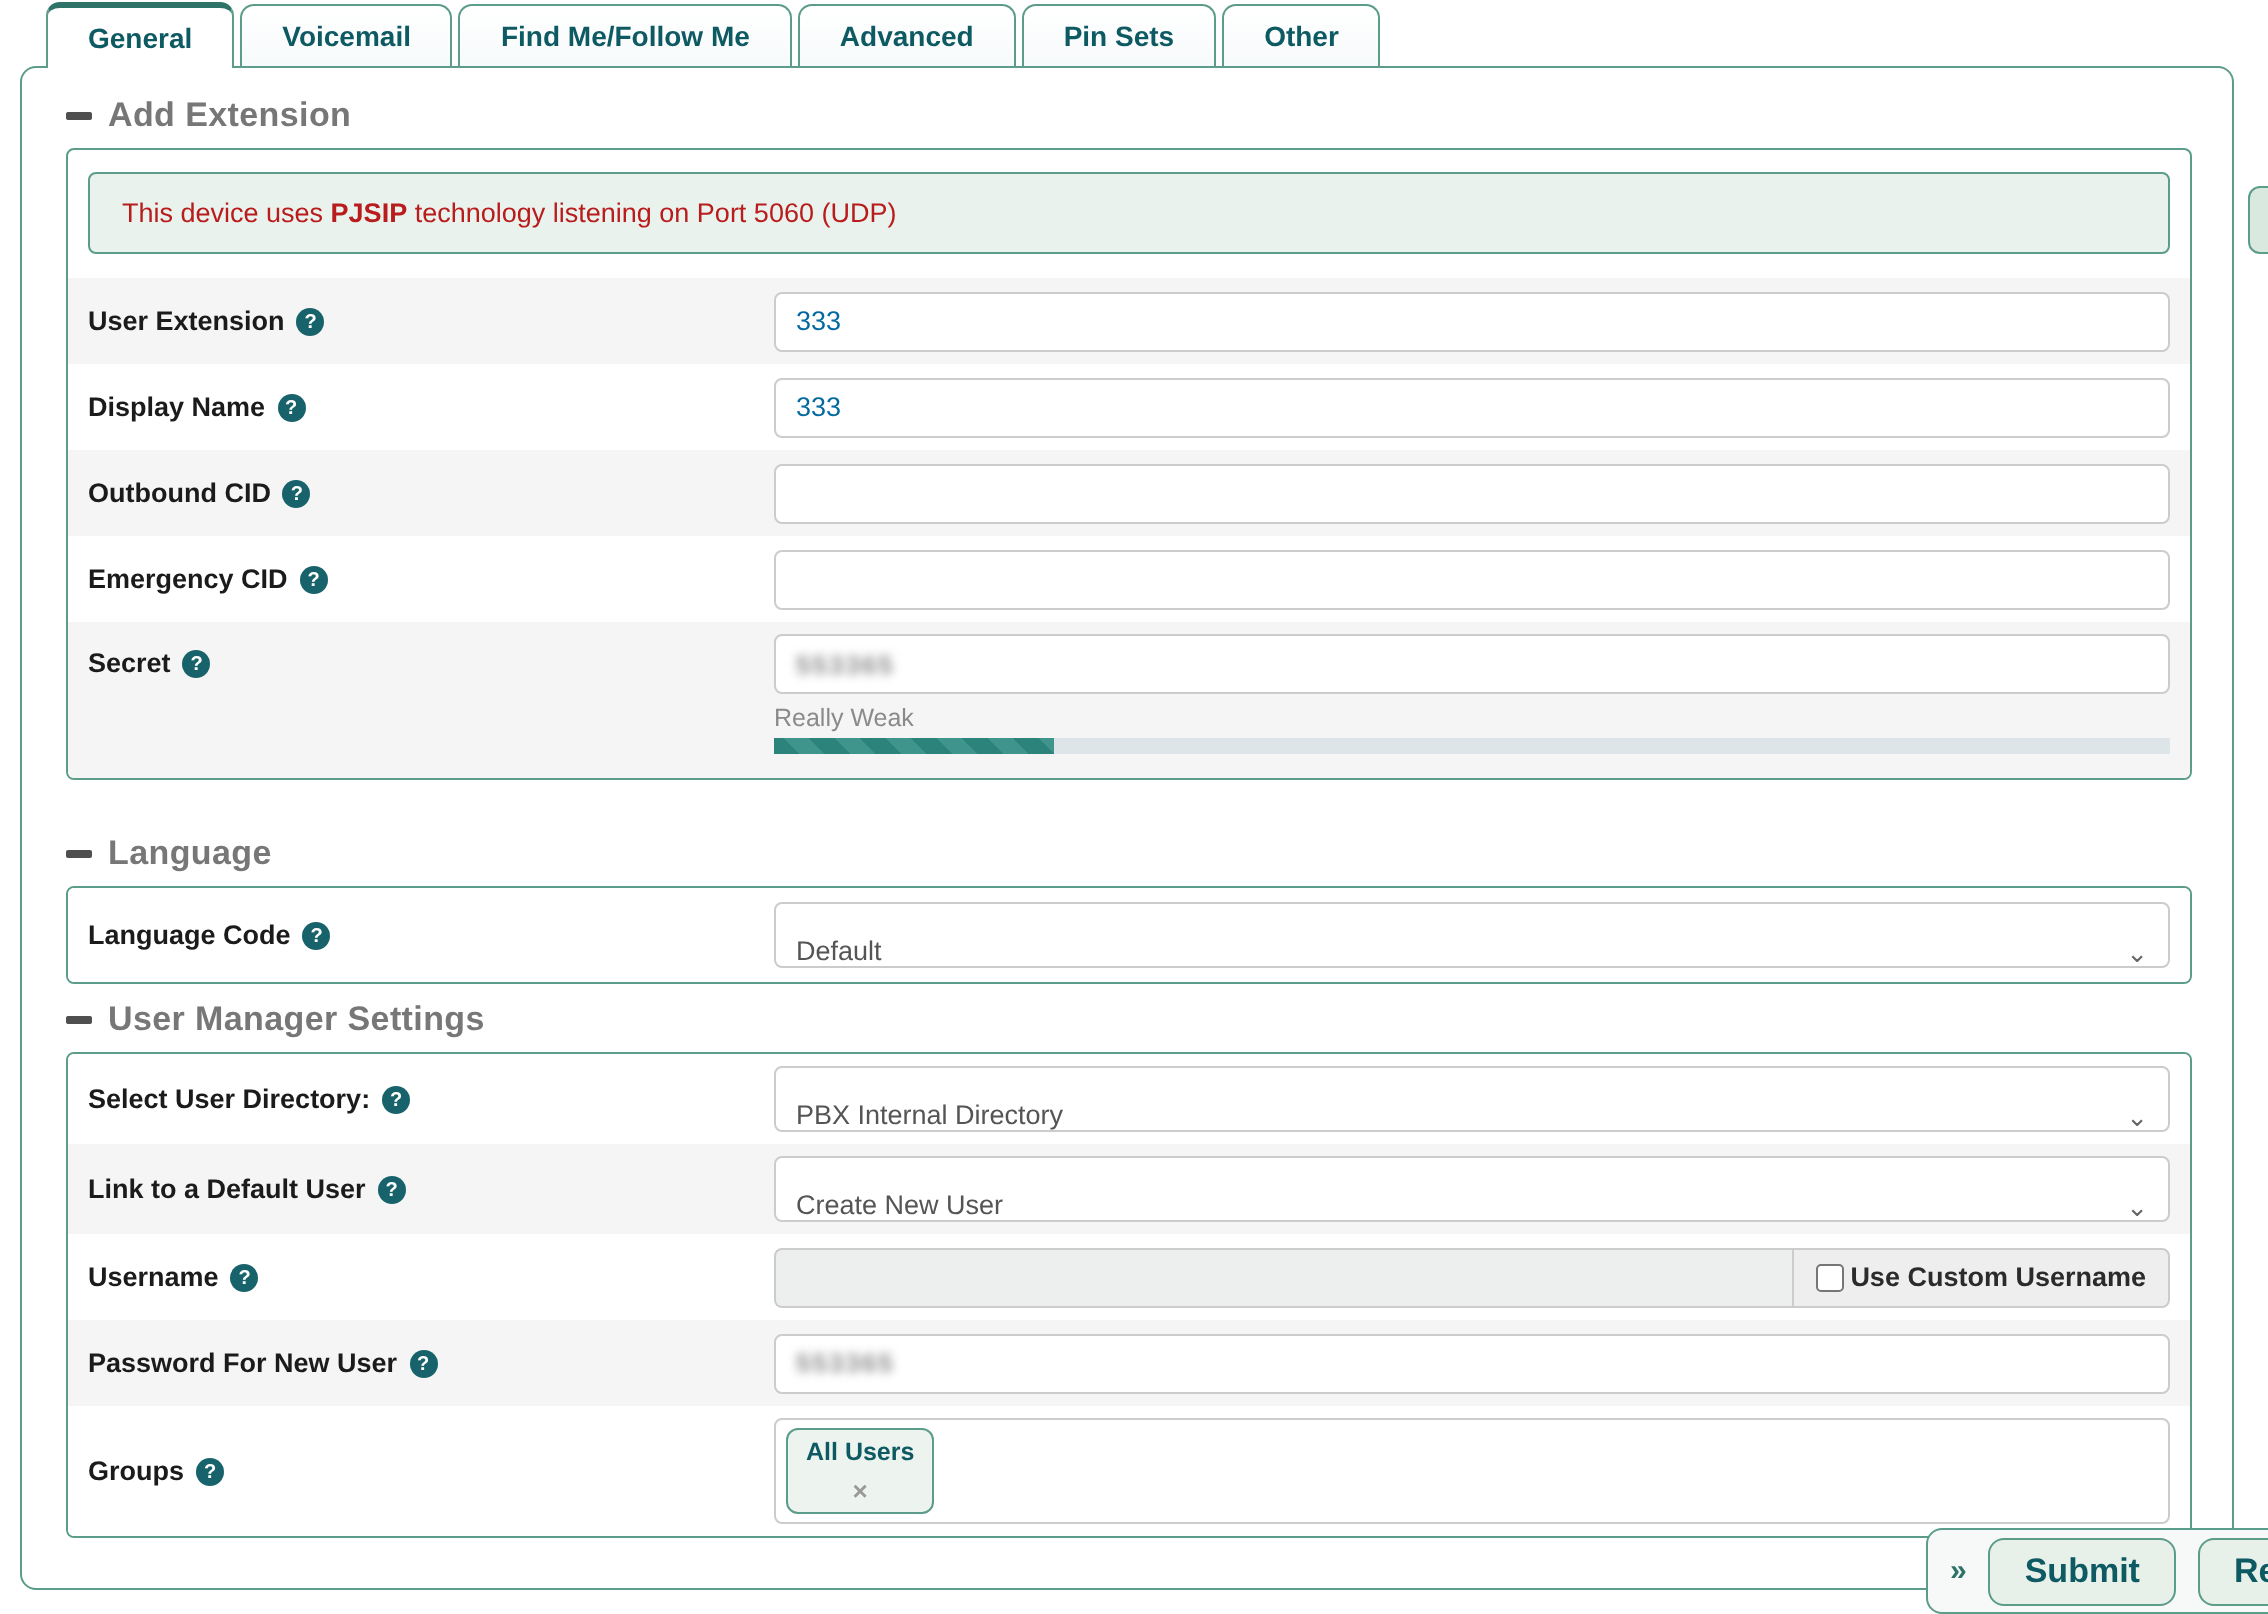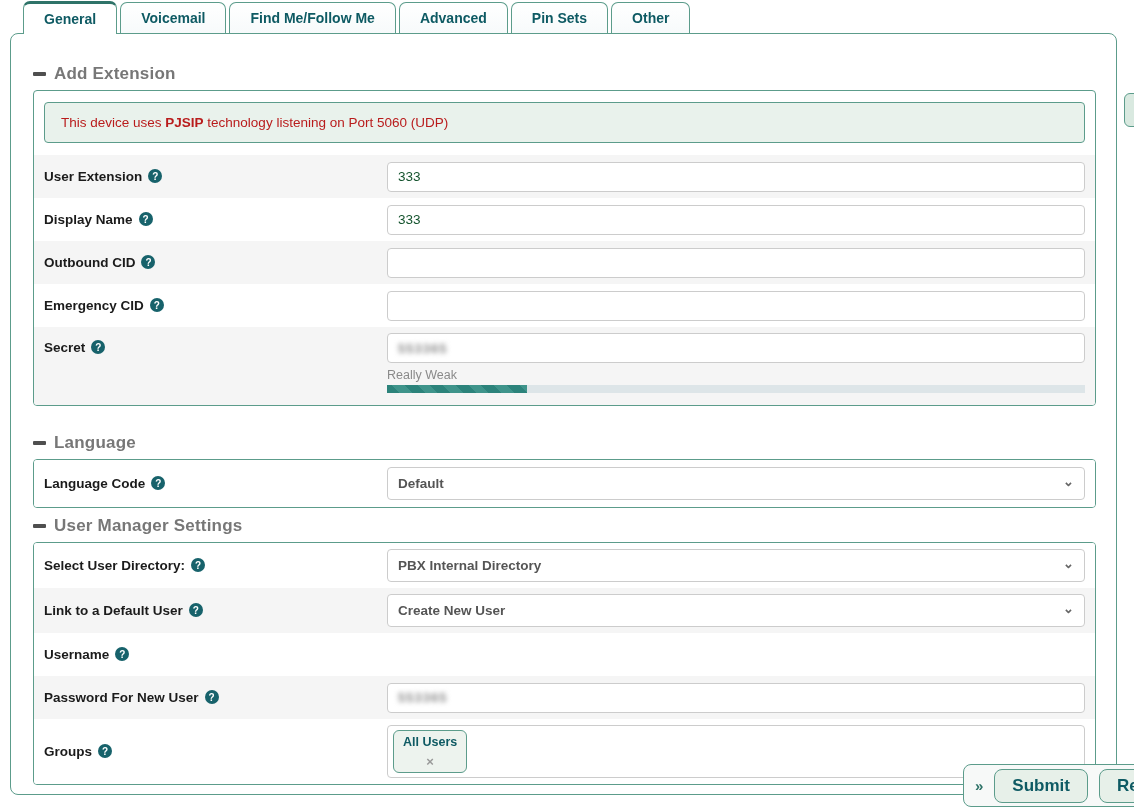--- a/index.html
+++ b/index.html
@@ -19,74 +19,74 @@
   }
   .tab.active {
     border-top:3px solid #2e7368; background:#fff;
     height:33px; margin-top:-1px; padding-top:7px; z-index:4;
   }
 
   
   .page-frame {
     position:absolute; top:33px; left:10px; width:1107px; height:762px;
     border:1px solid #5c9c8b; border-radius:8px; background:#fff;
-    padding:22px 20px 0 22px; z-index:1;
+    padding:6px 20px 0 22px; z-index:1;
   }
 
   .section-header { display:flex; align-items:center; gap:8px; margin:8px 0 6px 0; cursor:pointer; }
   .section-header .collapse-bar { width:13px; height:4px; background:#4f4f4f; border-radius:1px; }
   .section-header .section-title { font-size:17px; font-weight:bold; color:#777; letter-spacing:0.2px; }
 
   .fieldset { border:1px solid #5c9c8b; border-radius:4px; background:#fff; overflow:hidden; }
 
   .notice {
     margin:11px 10px 12px 10px; padding:12px 16px;
     background:#e9f2ec; border:1px solid #5c9c8b; border-radius:4px;
     font-size:13.5px; color:#b91c1c;
   }
   .notice b { font-weight:bold; }
 
   .row { display:flex; align-items:center; padding:6px 10px; min-height:43px; background:#fff; }
   .row.alt { background:#f5f5f5; }
   .row.top-align { align-items:flex-start; }
   .flabel {
-    width:343px; flex-shrink:0; display:flex; align-items:flex-start; gap:6px;
+    width:343px; flex-shrink:0; display:flex; align-items:flex-end; gap:6px;
     font-weight:bold; font-size:13.5px; color:#1b1b1b;
   }
   .help-icon {
     display:inline-flex; align-items:center; justify-content:center;
     width:14px; height:14px; border-radius:50%; background:#17626b;
     color:#fff; font-size:10px; font-weight:bold; cursor:pointer; flex-shrink:0;
   }
   .control { flex:1; min-width:0; }
 
   .text-input {
     width:100%; height:30px; border:1px solid #ccc; border-radius:4px;
-    padding:0 10px; font-size:13.5px; color:#14532d; background:#fff;
+    padding:0 10px; font-size:13.5px; color:#0369a1; background:#fff;
     font-family:"Liberation Sans", sans-serif; outline:none;
   }
   .fake-input {
     width:100%; height:30px; border:1px solid #ccc; border-radius:4px;
     padding:0 10px; font-size:13px; color:#8b8b8b; background:#fff;
     display:flex; align-items:center;
   }
   .blur-text { filter:blur(2.5px); letter-spacing:1px; font-weight:bold; }
 
   .strength-label { margin-top:5px; font-size:12.5px; color:#8a8a8a; }
   .strength-track { margin-top:3px; height:8px; background:#dde5e8; width:100%; }
   .strength-fill {
     height:100%;
     background:repeating-linear-gradient(45deg,#2c837b,#2c837b 9px,#3f948b 9px,#3f948b 18px);
   }
 
   .select-box {
     width:100%; height:33px; border:1px solid #ccc; border-radius:4px;
     background:#fff; padding:0 10px; cursor:pointer;
-    display:flex; align-items:center; justify-content:space-between;
-    font-size:13.5px; color:#555;font-weight:bold;
+    display:flex; align-items:flex-end; justify-content:space-between;
+    font-size:13.5px; color:#555;
   }
   .select-chevron { color:#666; font-size:13px; line-height:1; margin-top:-4px; }
 
   .row-lg { min-height:47px; }
 
   .input-group { display:flex; width:100%; }
   .disabled-input {
     flex:1; height:30px; background:#edefef; border:1px solid #ccc;
     border-right:none; border-radius:4px 0 0 4px;
   }
@@ -263,20 +263,29 @@
             <span class="select-chevron">⌄</span>
           </div>
         </div>
       </div>
 
       <div class="row">
         <div class="flabel">
           <span>Username</span>
           <span class="help-icon">?</span>
         </div>
+        <div class="control">
+          <div class="input-group">
+            <div class="disabled-input"></div>
+            <label class="addon">
+              <input type="checkbox" style="">
+              <span>Use Custom Username</span>
+            </label>
+          </div>
+        </div>
       </div>
 
       <div class="row alt">
         <div class="flabel">
           <span>Password For New User</span>
           <span class="help-icon">?</span>
         </div>
         <div class="control">
           <div class="fake-input">
             <span class="blur-text">553365</span>

